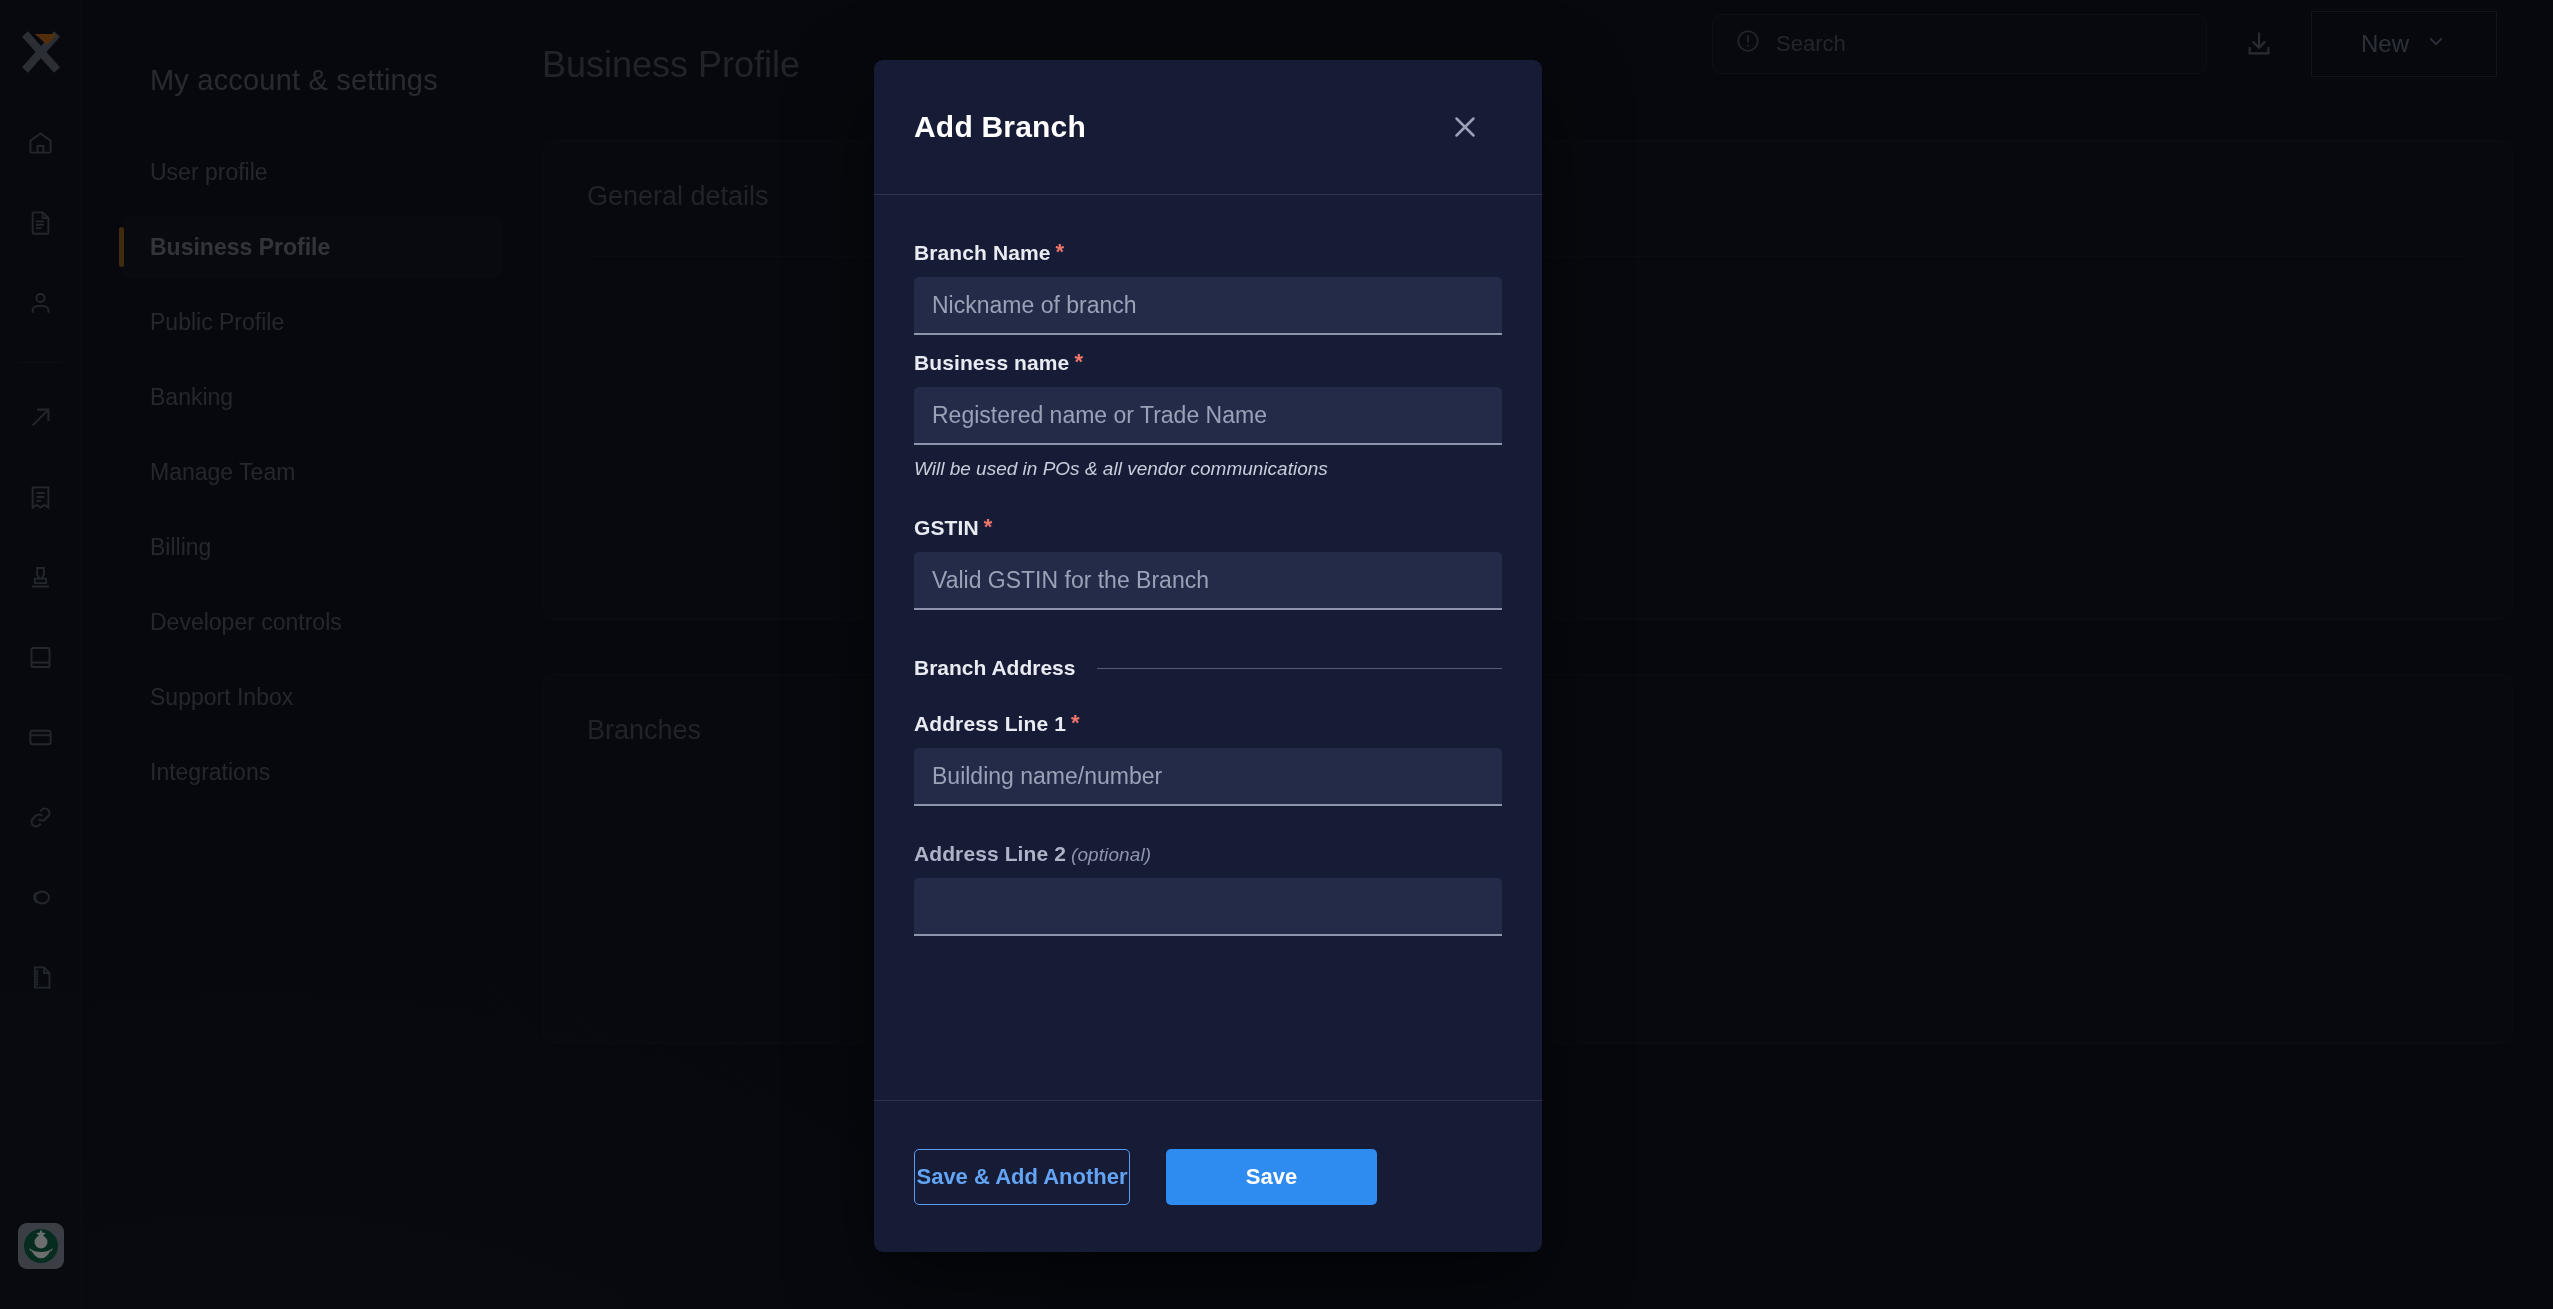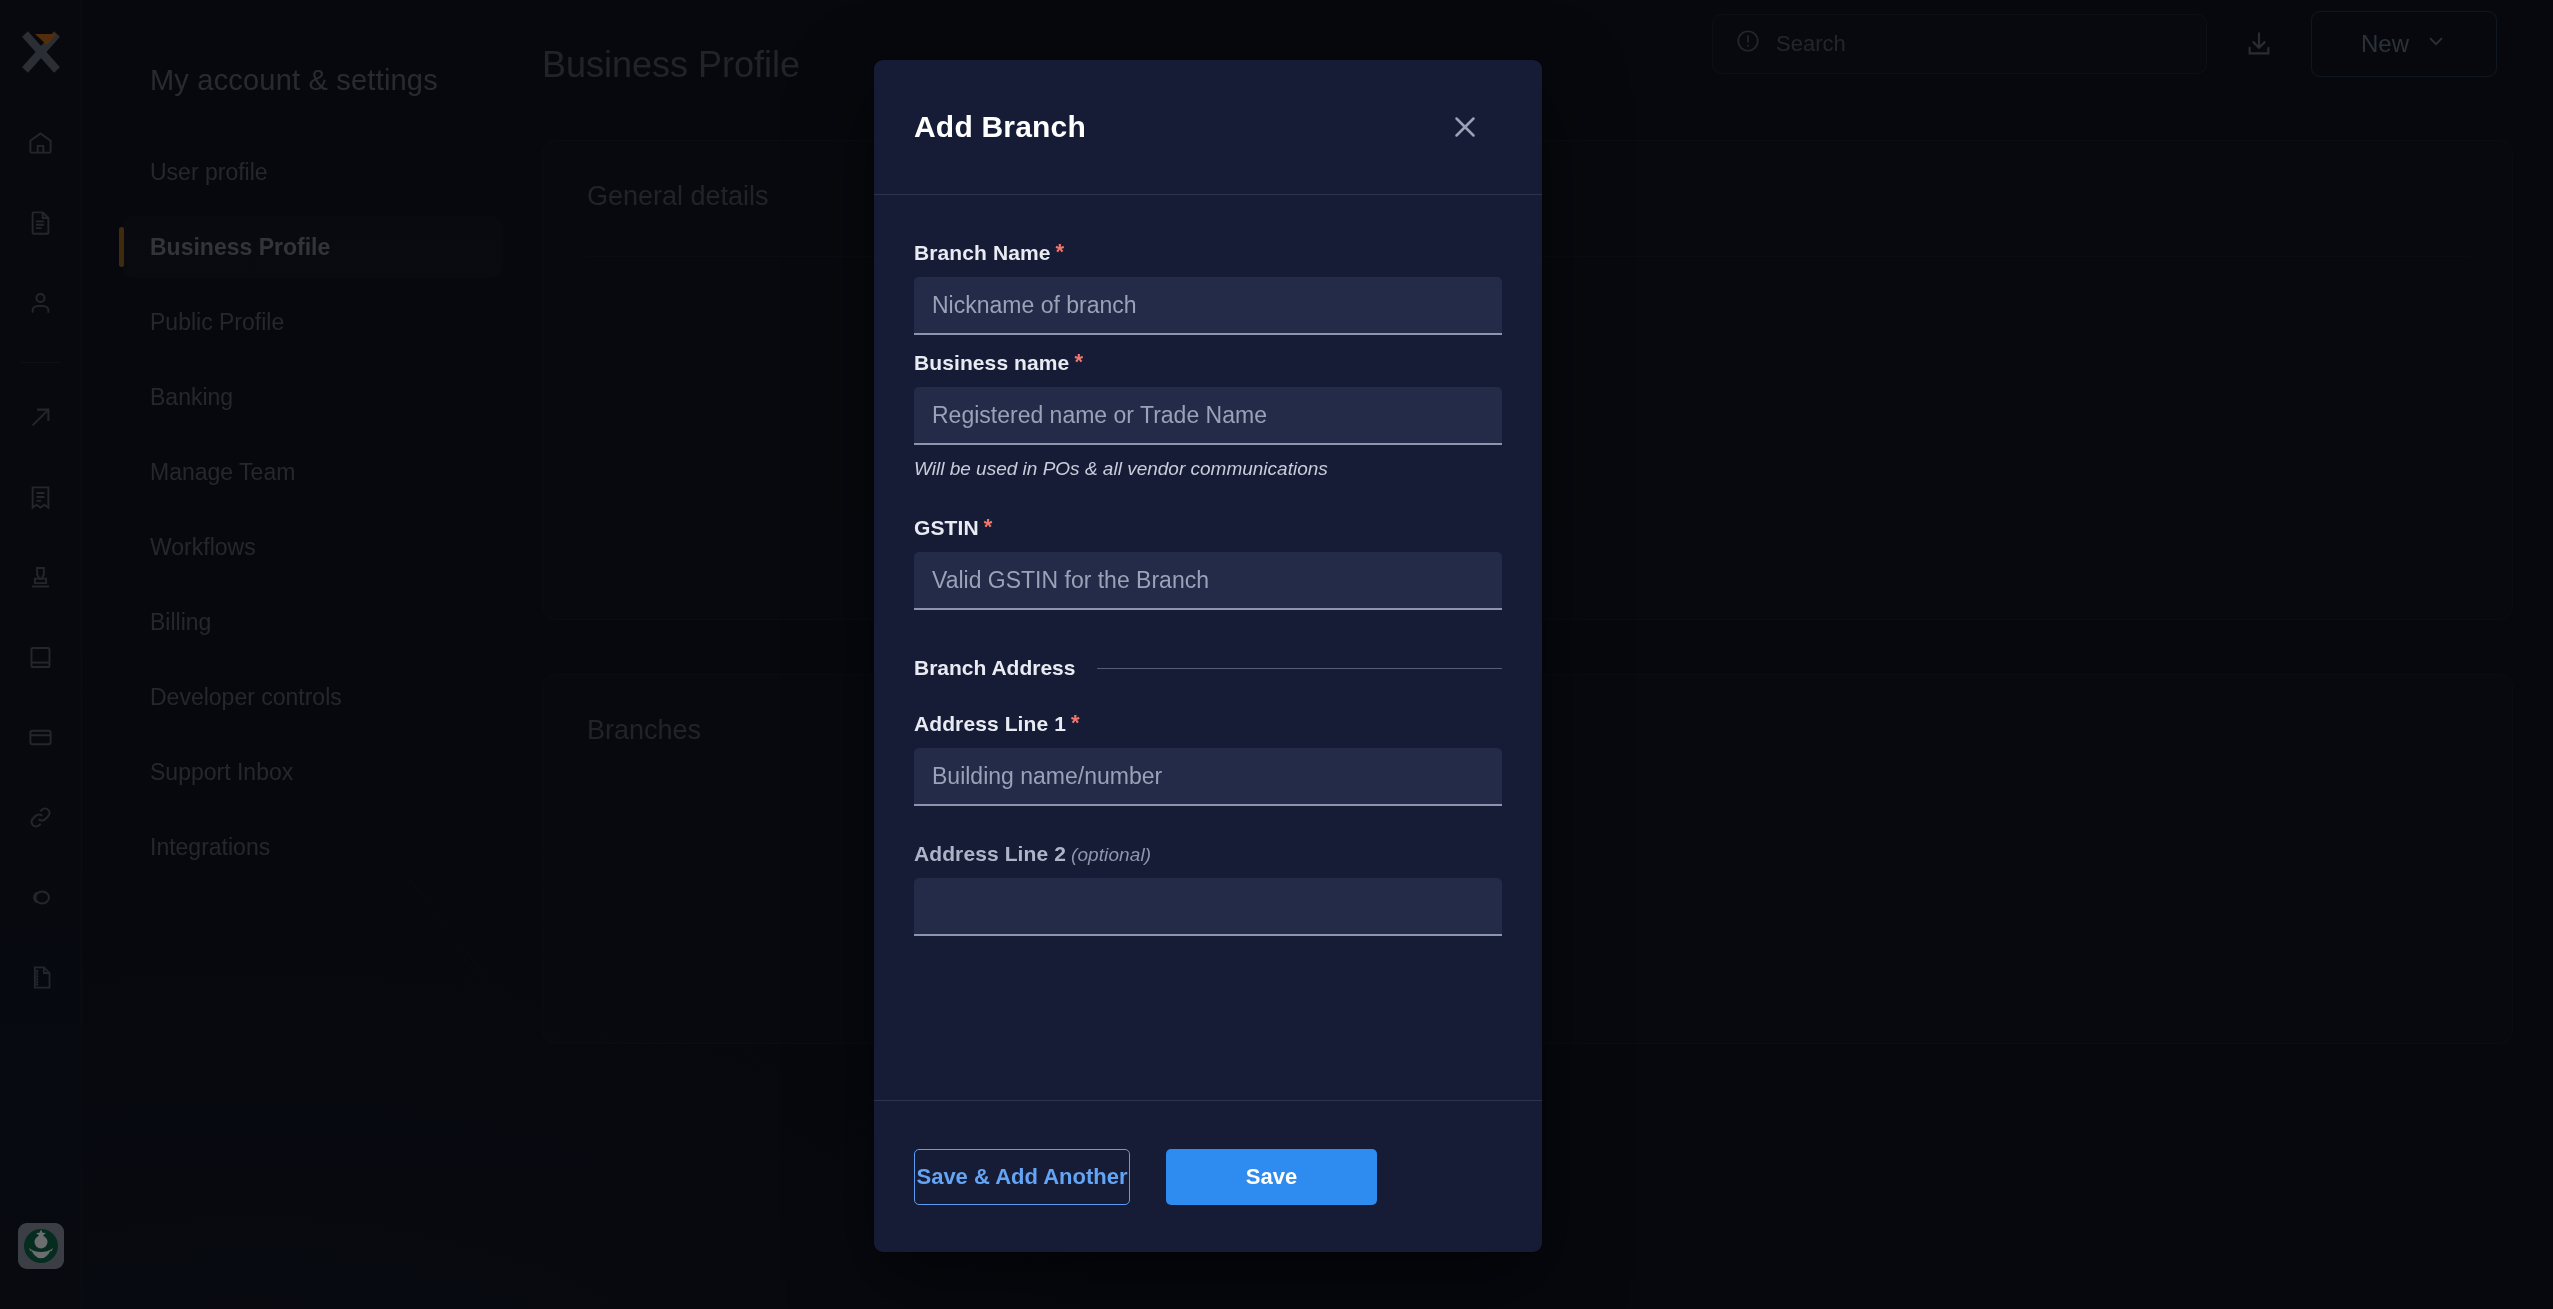--- a/index.html
+++ b/index.html
@@ -78,21 +78,21 @@
   }
   .search-box {
     width: 495px; height: 60px; border-radius: 10px;
     border: 1px solid rgba(255,255,255,0.055);
     background: rgba(255,255,255,0.012);
     display: flex; align-items: center; gap: 15px; padding: 0 22px;
     color: #4a4d55; font-size: 22px;
   }
   .dl-btn { width: 44px; height: 44px; display: flex; align-items:center; justify-content:center; color:#585c64; }
   .new-btn {
-    width: 186px; height: 66px; border-radius: 9px;
+    width: 186px; height: 66px; border-radius: 0;
     border: 1px solid rgba(120,150,200,0.22);
     display: flex; align-items: center; justify-content: center; gap: 16px;
     color: #5d6672; font-size: 24px;
   }
 
   
   .main {
     position: absolute; left: 542px; top: 0; right: 0; bottom: 0; z-index: 1;
     padding: 26px 40px 0 0;
   }
@@ -315,23 +315,20 @@
     <div class="nav-item">
       <span>Public Profile</span>
     </div>
     <div class="nav-item">
       <span>Banking</span>
     </div>
     <div class="nav-item">
       <span>Manage Team</span>
     </div>
     <div class="nav-item">
-      <span>Workflows</span>
-    </div>
-    <div class="nav-item">
       <span>Billing</span>
     </div>
     <div class="nav-item">
       <span>Developer controls</span>
     </div>
     <div class="nav-item">
       <span>Support Inbox</span>
     </div>
     <div class="nav-item">
       <span>Integrations</span>

